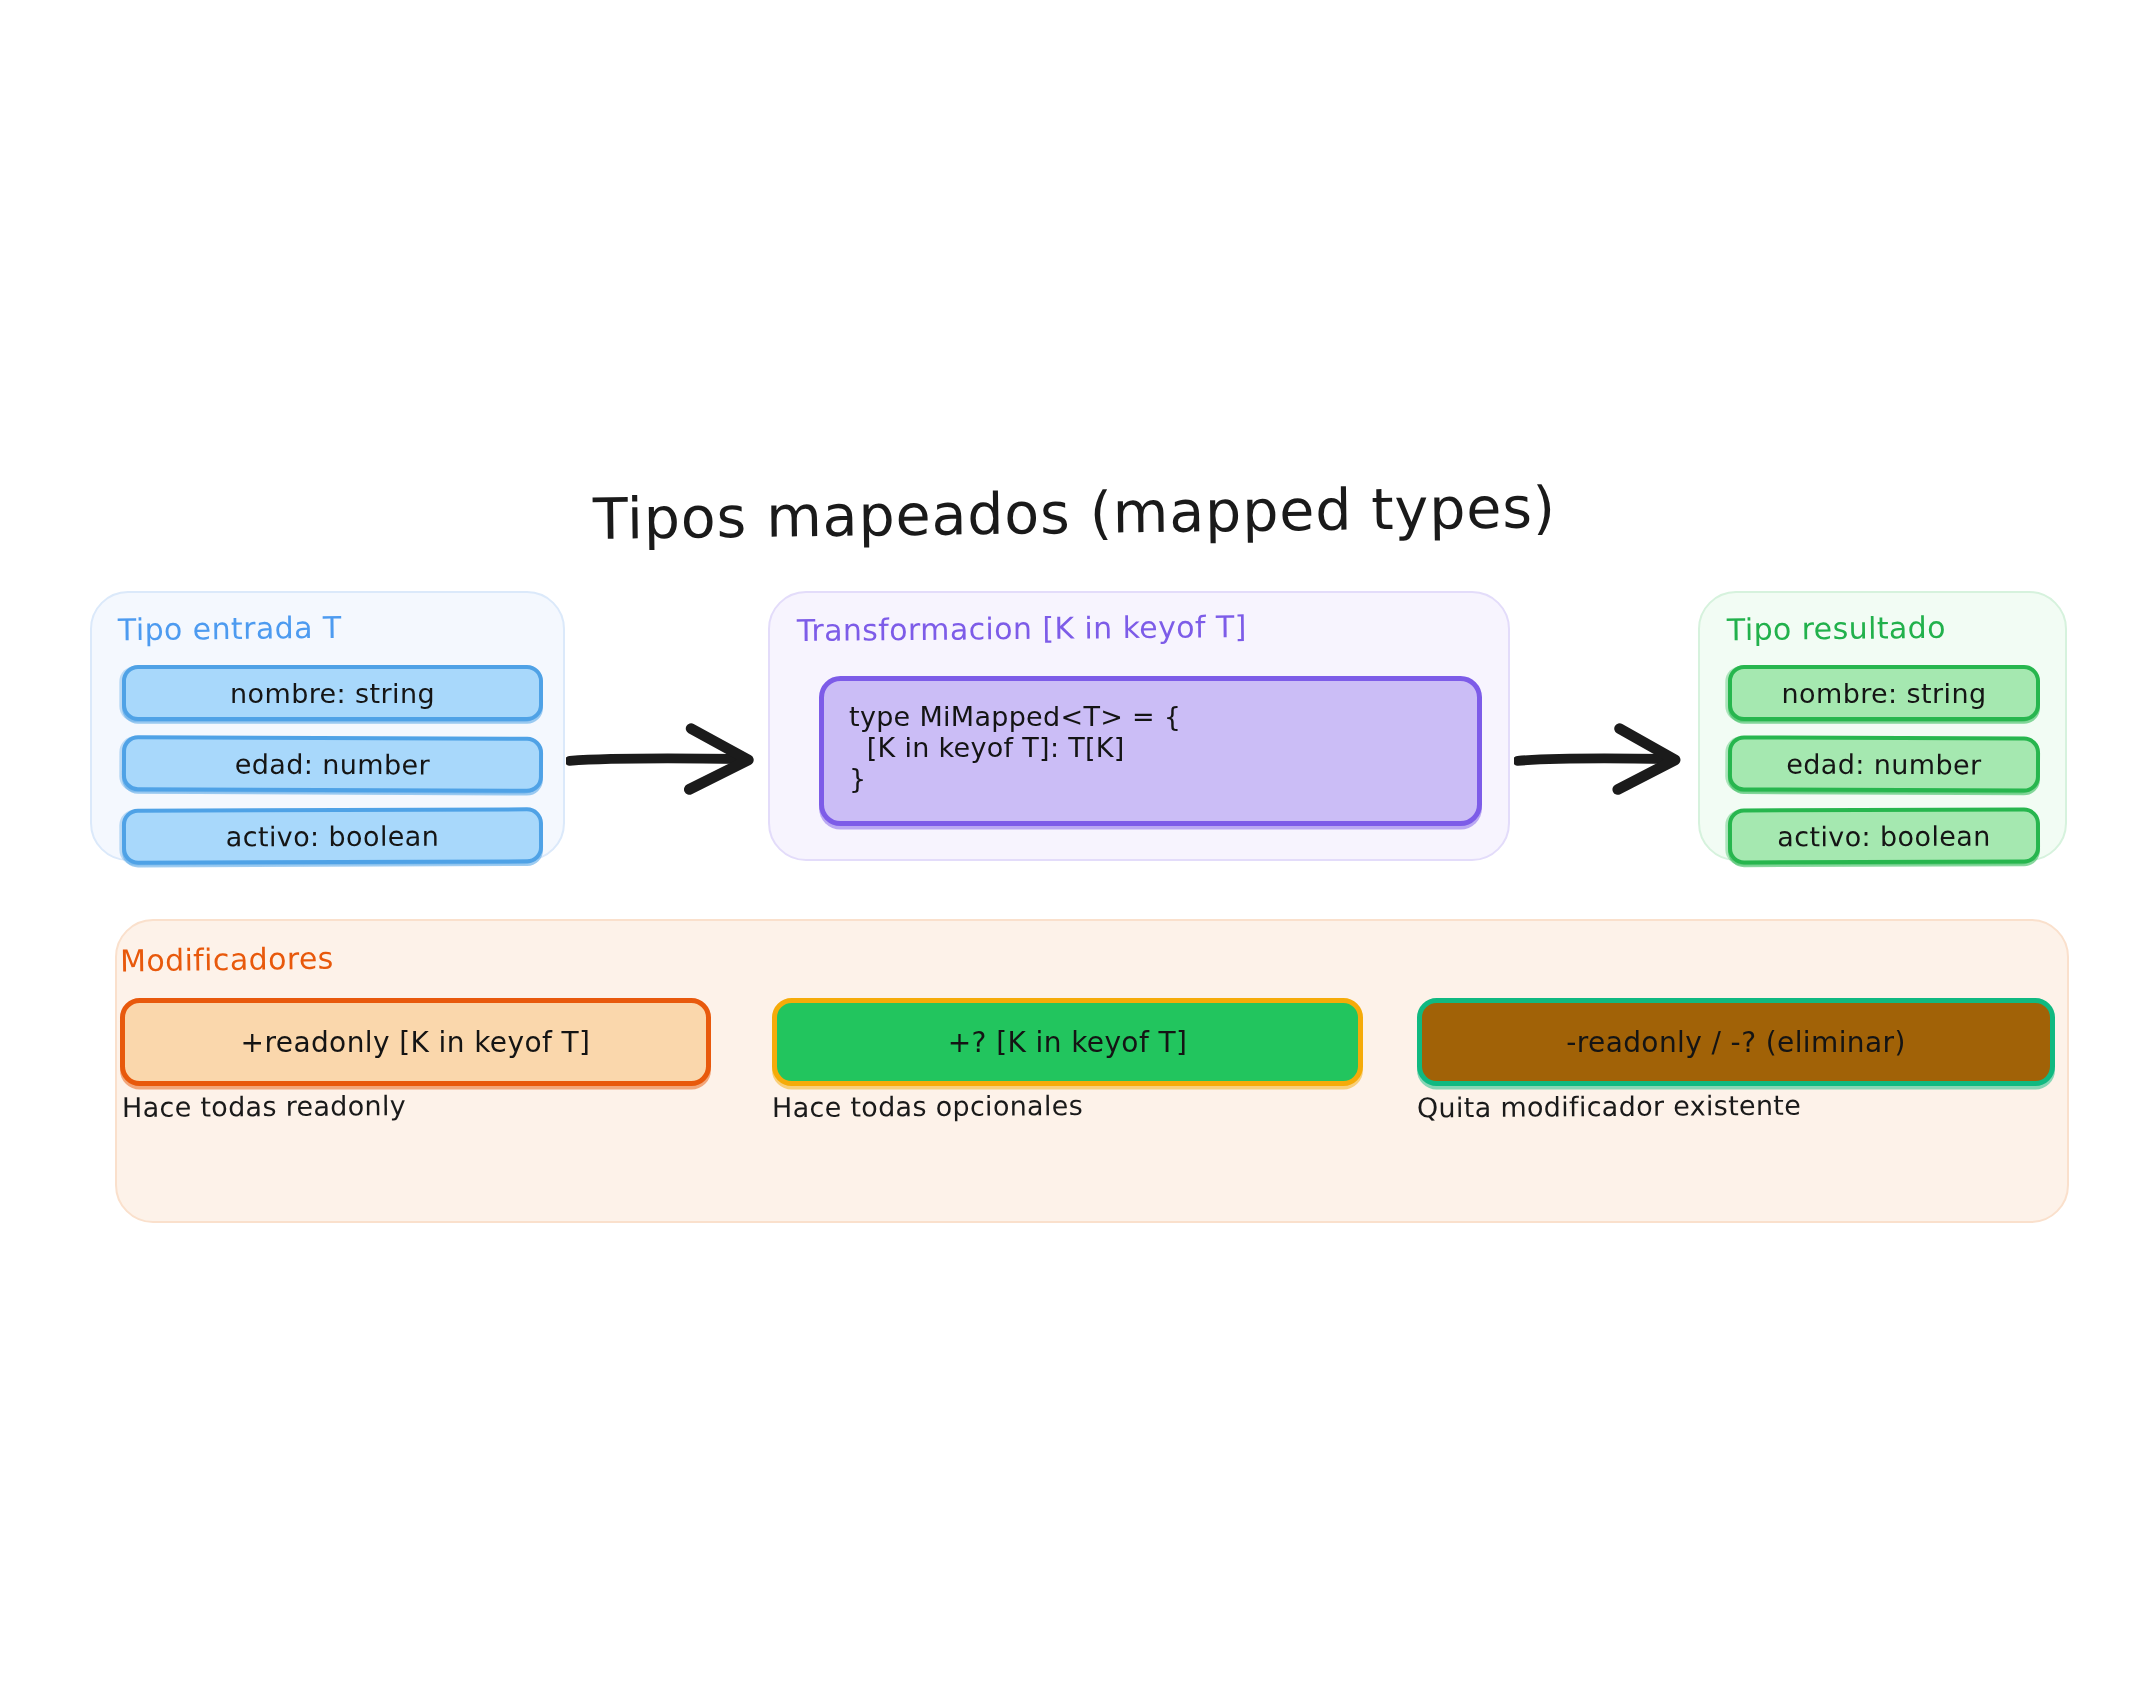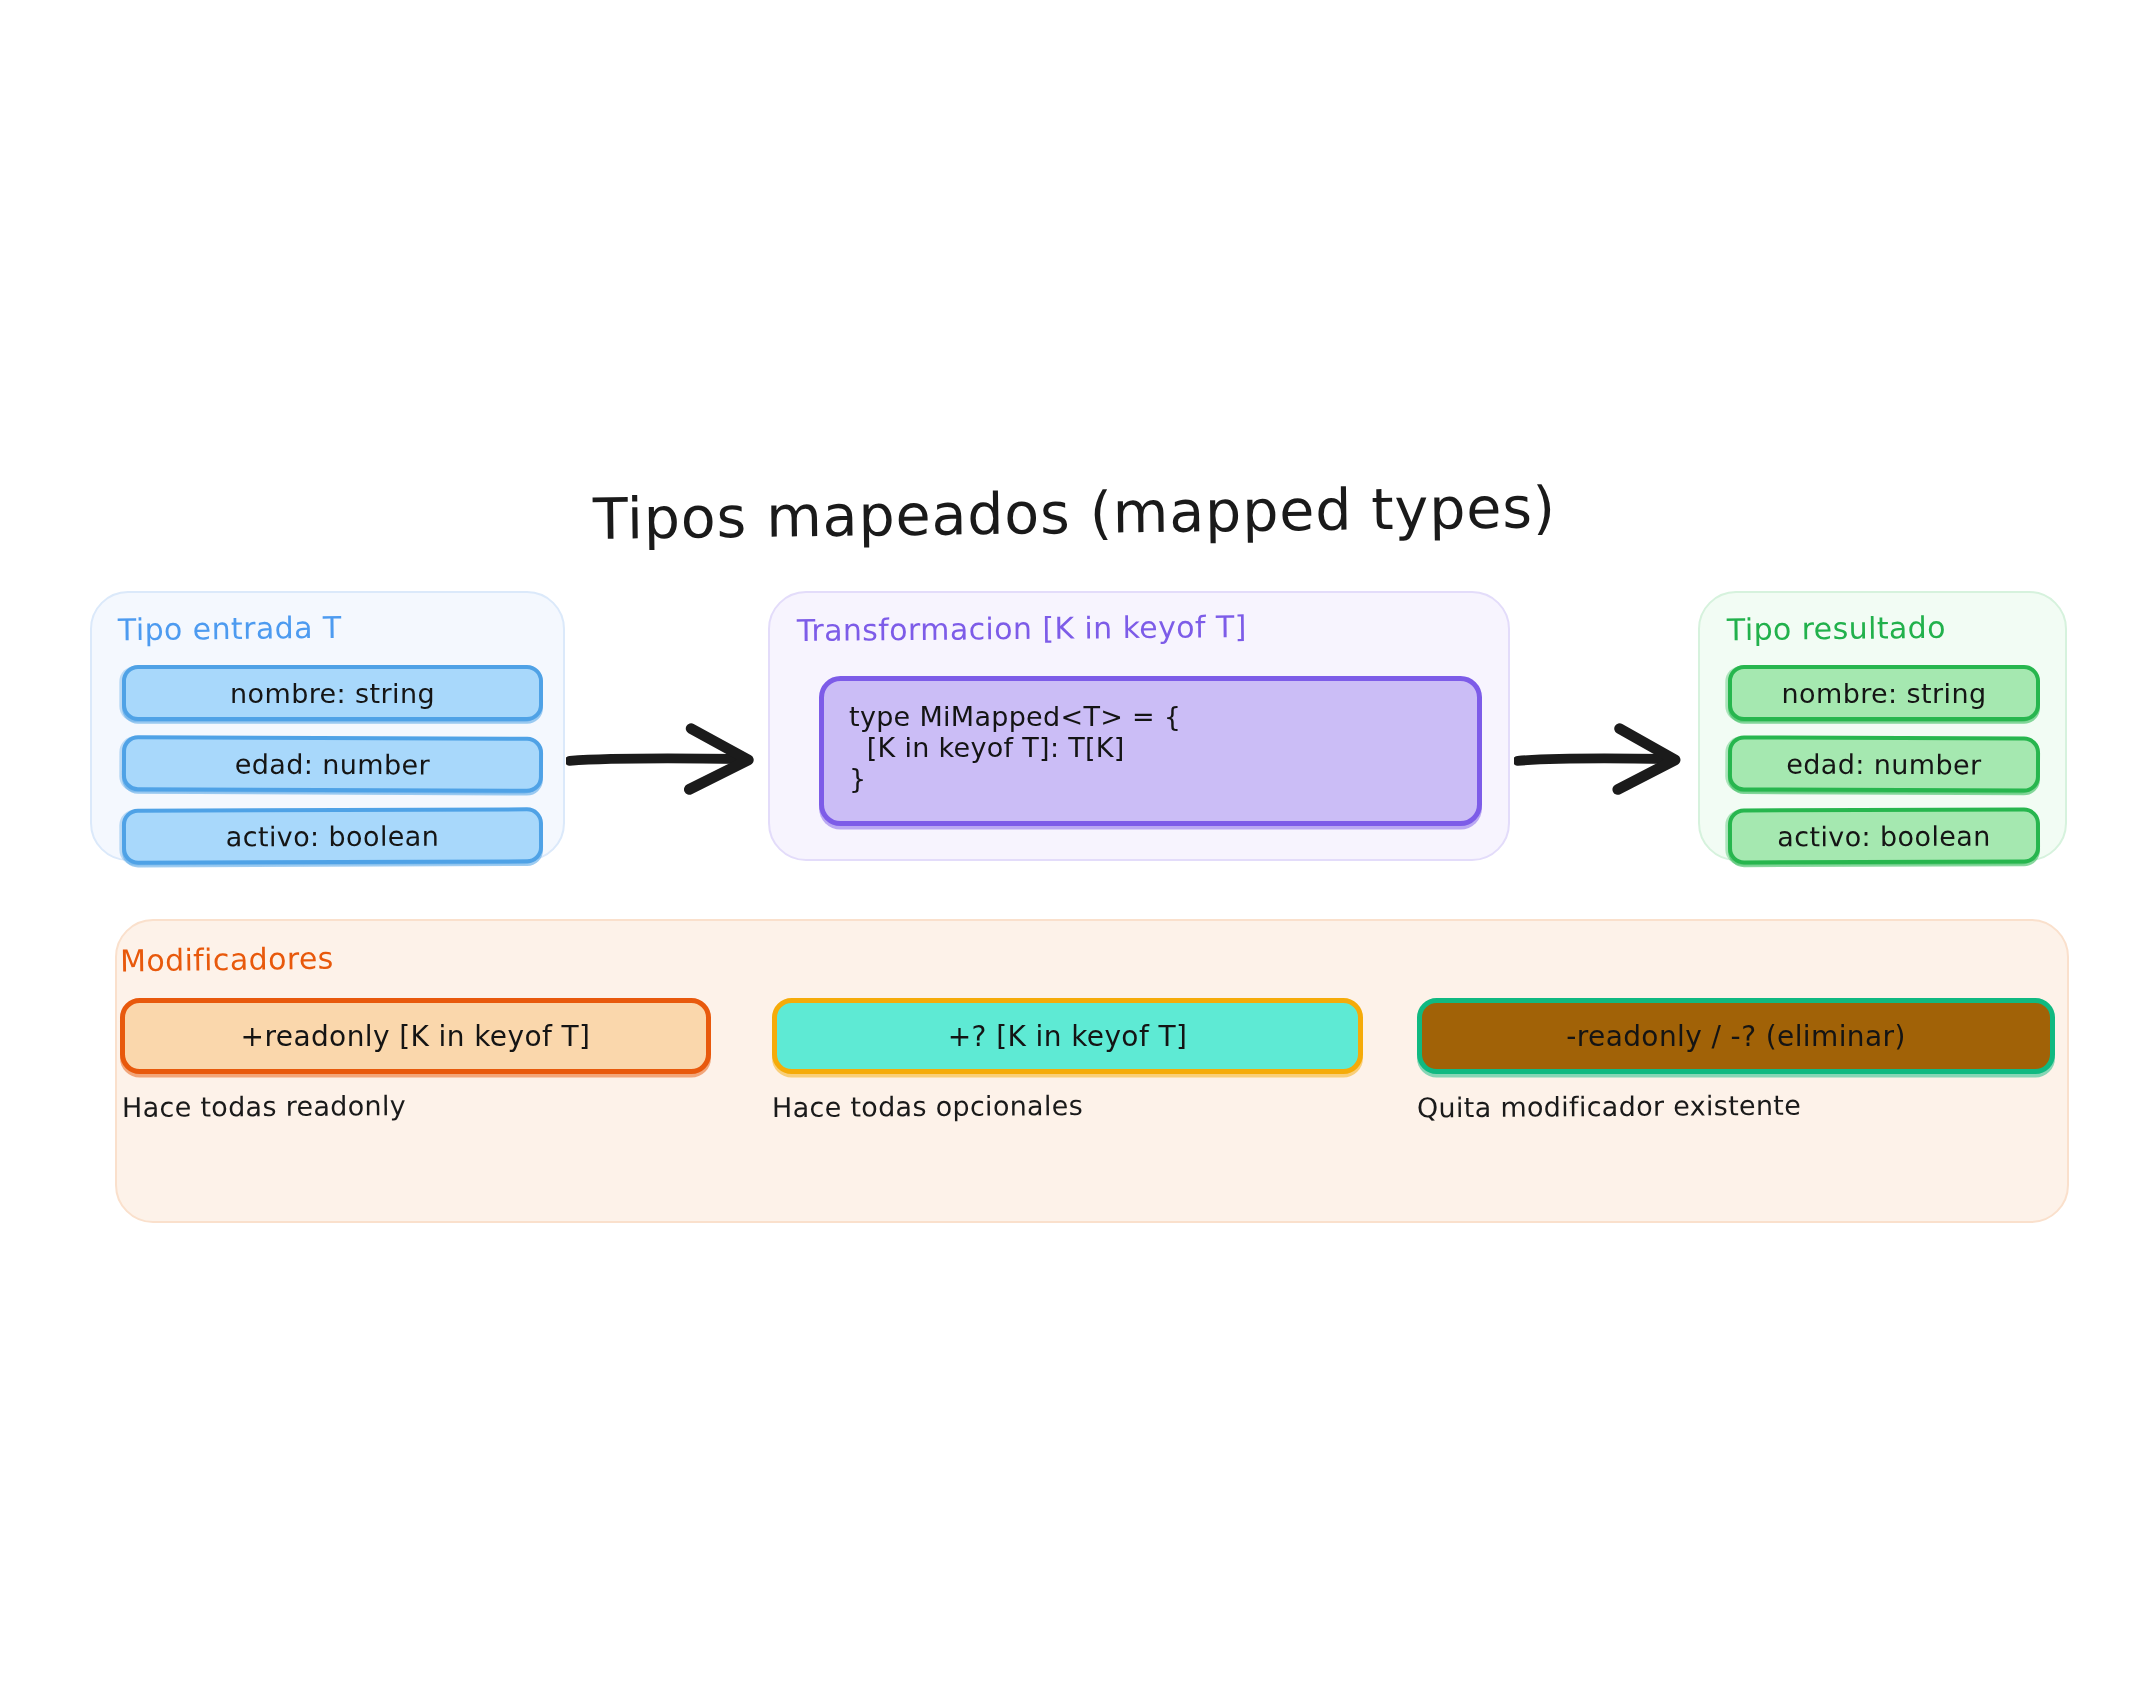--- a/index.html
+++ b/index.html
@@ -182,31 +182,31 @@
     position: absolute;
     box-sizing: border-box;
     border-radius: 19.7px;
     display: flex;
     align-items: center;
     justify-content: center;
     font-size: 28px;
     color: #141414;
     letter-spacing: 0.4px;
     top: 998px;
-    height: 76px;
+    height: 88px;
   }
   #mod-card-0 {
     left: 120px; width: 591px;
     background: #fad7ac;
     border: 5.4px solid #e8590c;
     box-shadow: 0 3.6px 0 0 rgba(232,89,12,0.5);
   }
   #mod-card-1 {
     left: 772px; width: 591px;
-    background: #5eead4;
+    background: #22c55e;
     border: 5.4px solid #f5ab09;
     box-shadow: 0 3.6px 0 0 rgba(245,171,9,0.5);
   }
   #mod-card-2 {
     left: 1417px; width: 638px;
     background: #a16207;
     border: 5.4px solid #10b981;
     box-shadow: 0 3.6px 0 0 rgba(16,185,129,0.5);
   }
 

